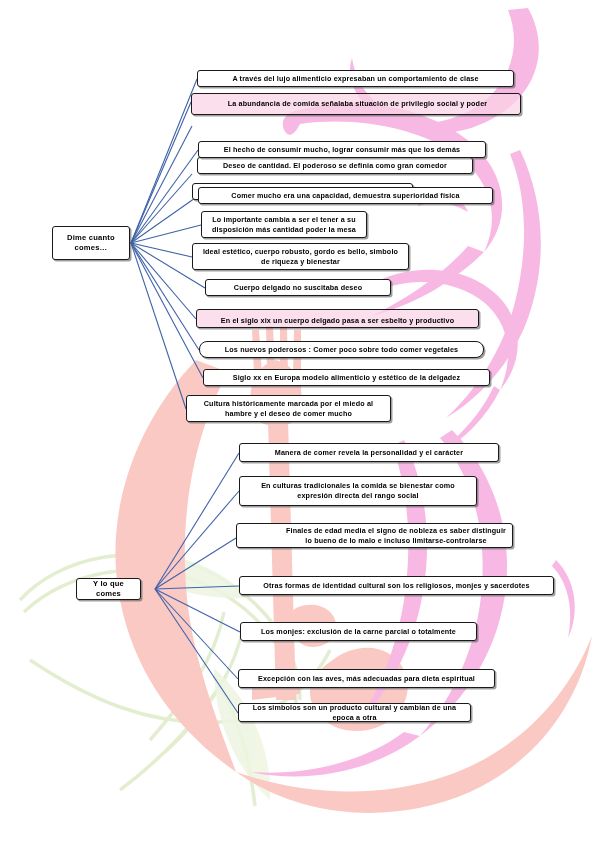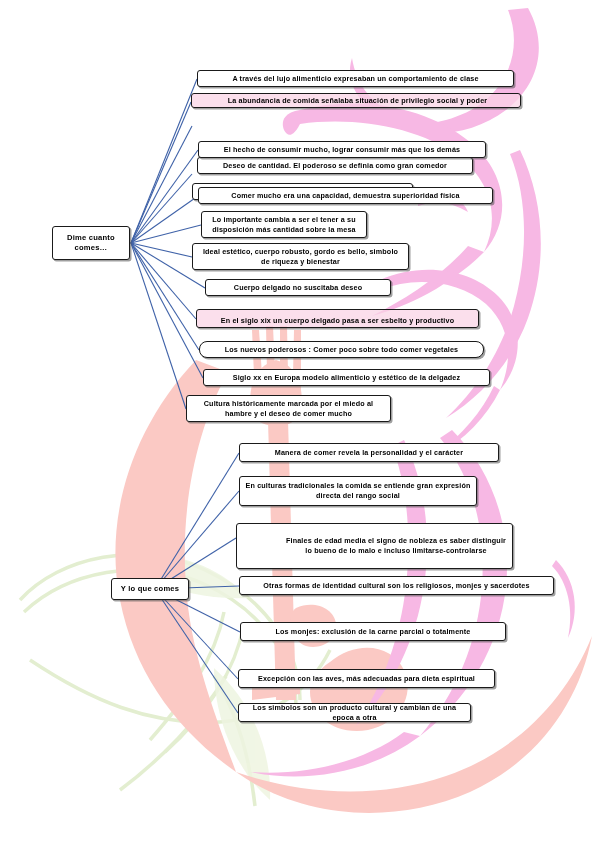--- a/index.html
+++ b/index.html
@@ -173,72 +173,72 @@
     </g>
   </svg>
 
   <div id="nodes-layer">
       <div class="node root" style="left: 52px; top: 226px; width: 78px; height: 34px;">
         <span class="node-label">Dime cuanto comes…</span>
       </div>
       <div class="node" style="left: 197px; top: 70px; width: 317px; height: 17px;">
         <span class="node-label">A través del lujo alimenticio expresaban un comportamiento de clase</span>
       </div>
-      <div class="node tinted" style="left: 191px; top: 93px; width: 330px; height: 15px; padding-left: 8px;">
+      <div class="node tinted" style="left: 191px; top: 93px; width: 330px; height: 22px; padding-left: 8px;">
         <span class="node-label">La abundancia de comida señalaba situación de  privilegio social y poder</span>
       </div>
       <div class="node" style="left: 197px; top: 117px; width: 276px; height: 17px; margin-top: 40px;">
         <span class="node-label">Deseo de cantidad. El poderoso se definia como gran comedor</span>
       </div>
       <div class="node" style="left: 198px; top: 141px; width: 288px; height: 17px;">
         <span class="node-label">El hecho de consumir mucho, lograr consumir más que los demás</span>
       </div>
       <div class="node" style="left: 192px; top: 183px; width: 221px; height: 17px;">
         <span class="node-label">Una norma de comportamiento de clase</span>
       </div>
       <div class="node" style="left: 198px; top: 187px; width: 295px; height: 17px; text-align: center;">
         <span class="node-label">Comer mucho era  una capacidad, demuestra superioridad física</span>
       </div>
       <div class="node" style="left: 201px; top: 211px; width: 166px; height: 27px;">
-        <span class="node-label">Lo importante cambia a ser el tener a su disposición más cantidad sobre la mesa</span>
+        <span class="node-label">Lo importante cambia a ser el tener a su disposición más cantidad poder la mesa</span>
       </div>
       <div class="node" style="left: 192px; top: 243px; width: 217px; height: 27px;">
         <span class="node-label">Ideal estético, cuerpo robusto, gordo es bello, simbolo de riqueza y bienestar</span>
       </div>
       <div class="node" style="left: 205px; top: 279px; width: 186px; height: 17px;">
         <span class="node-label">Cuerpo delgado no suscitaba deseo</span>
       </div>
       <div class="node tinted" style="left: 196px; top: 309px; width: 283px; height: 19px; align-items: flex-end;">
         <span class="node-label">En el siglo xix un cuerpo delgado pasa a ser esbelto y productivo</span>
       </div>
       <div class="node" style="left: 199px; top: 341px; width: 285px; height: 17px; border-radius: 8px;">
         <span class="node-label">Los nuevos poderosos : Comer poco sobre todo comer vegetales</span>
       </div>
       <div class="node" style="left: 203px; top: 369px; width: 287px; height: 17px;">
         <span class="node-label">Siglo xx en Europa modelo alimenticio y estético de la delgadez</span>
       </div>
       <div class="node" style="left: 186px; top: 395px; width: 205px; height: 27px;">
         <span class="node-label">Cultura históricamente marcada por el miedo al hambre  y el deseo de comer mucho</span>
       </div>
-      <div class="node root" style="left: 76px; top: 578px; width: 78px; height: 22px; margin-left: 35px;">
+      <div class="node root" style="left: 76px; top: 578px; width: 65px; height: 22px;">
         <span class="node-label">Y lo que comes</span>
       </div>
       <div class="node" style="left: 239px; top: 443px; width: 260px; height: 19px;">
         <span class="node-label">Manera de comer revela la personalidad  y el carácter</span>
       </div>
       <div class="node" style="left: 239px; top: 476px; width: 238px; height: 30px;">
-        <span class="node-label">En culturas tradicionales la comida se entiende gran expresión directa del rango social</span>
-      </div>
-      <div class="node" style="left: 236px; top: 523px; width: 277px; height: 46px; padding-left: 48px;">
+        <span class="node-label">En culturas tradicionales la comida se bienestar como expresión directa del rango social</span>
+      </div>
+      <div class="node" style="left: 236px; top: 523px; width: 277px; height: 25px; padding-left: 48px;">
         <span class="node-label">Finales de edad  media el signo de nobleza es saber distinguir lo bueno de lo malo e incluso limitarse-controlarse</span>
       </div>
       <div class="node" style="left: 239px; top: 576px; width: 315px; height: 19px;">
         <span class="node-label">Otras formas de identidad cultural son los  religiosos, monjes y sacerdotes</span>
       </div>
-      <div class="node" style="left: 240px; top: 622px; width: 266px; height: 19px;">
+      <div class="node" style="left: 240px; top: 622px; width: 237px; height: 19px;">
         <span class="node-label">Los monjes: exclusión de la carne parcial o totalmente</span>
       </div>
       <div class="node" style="left: 238px; top: 669px; width: 257px; height: 19px;">
         <span class="node-label">Excepción con las aves, más adecuadas para dieta espiritual</span>
       </div>
       <div class="node" style="left: 238px; top: 703px; width: 233px; height: 19px;">
         <span class="node-label">Los simbolos son un producto cultural y cambian de una epoca a otra</span>
       </div>
     </div>
 

